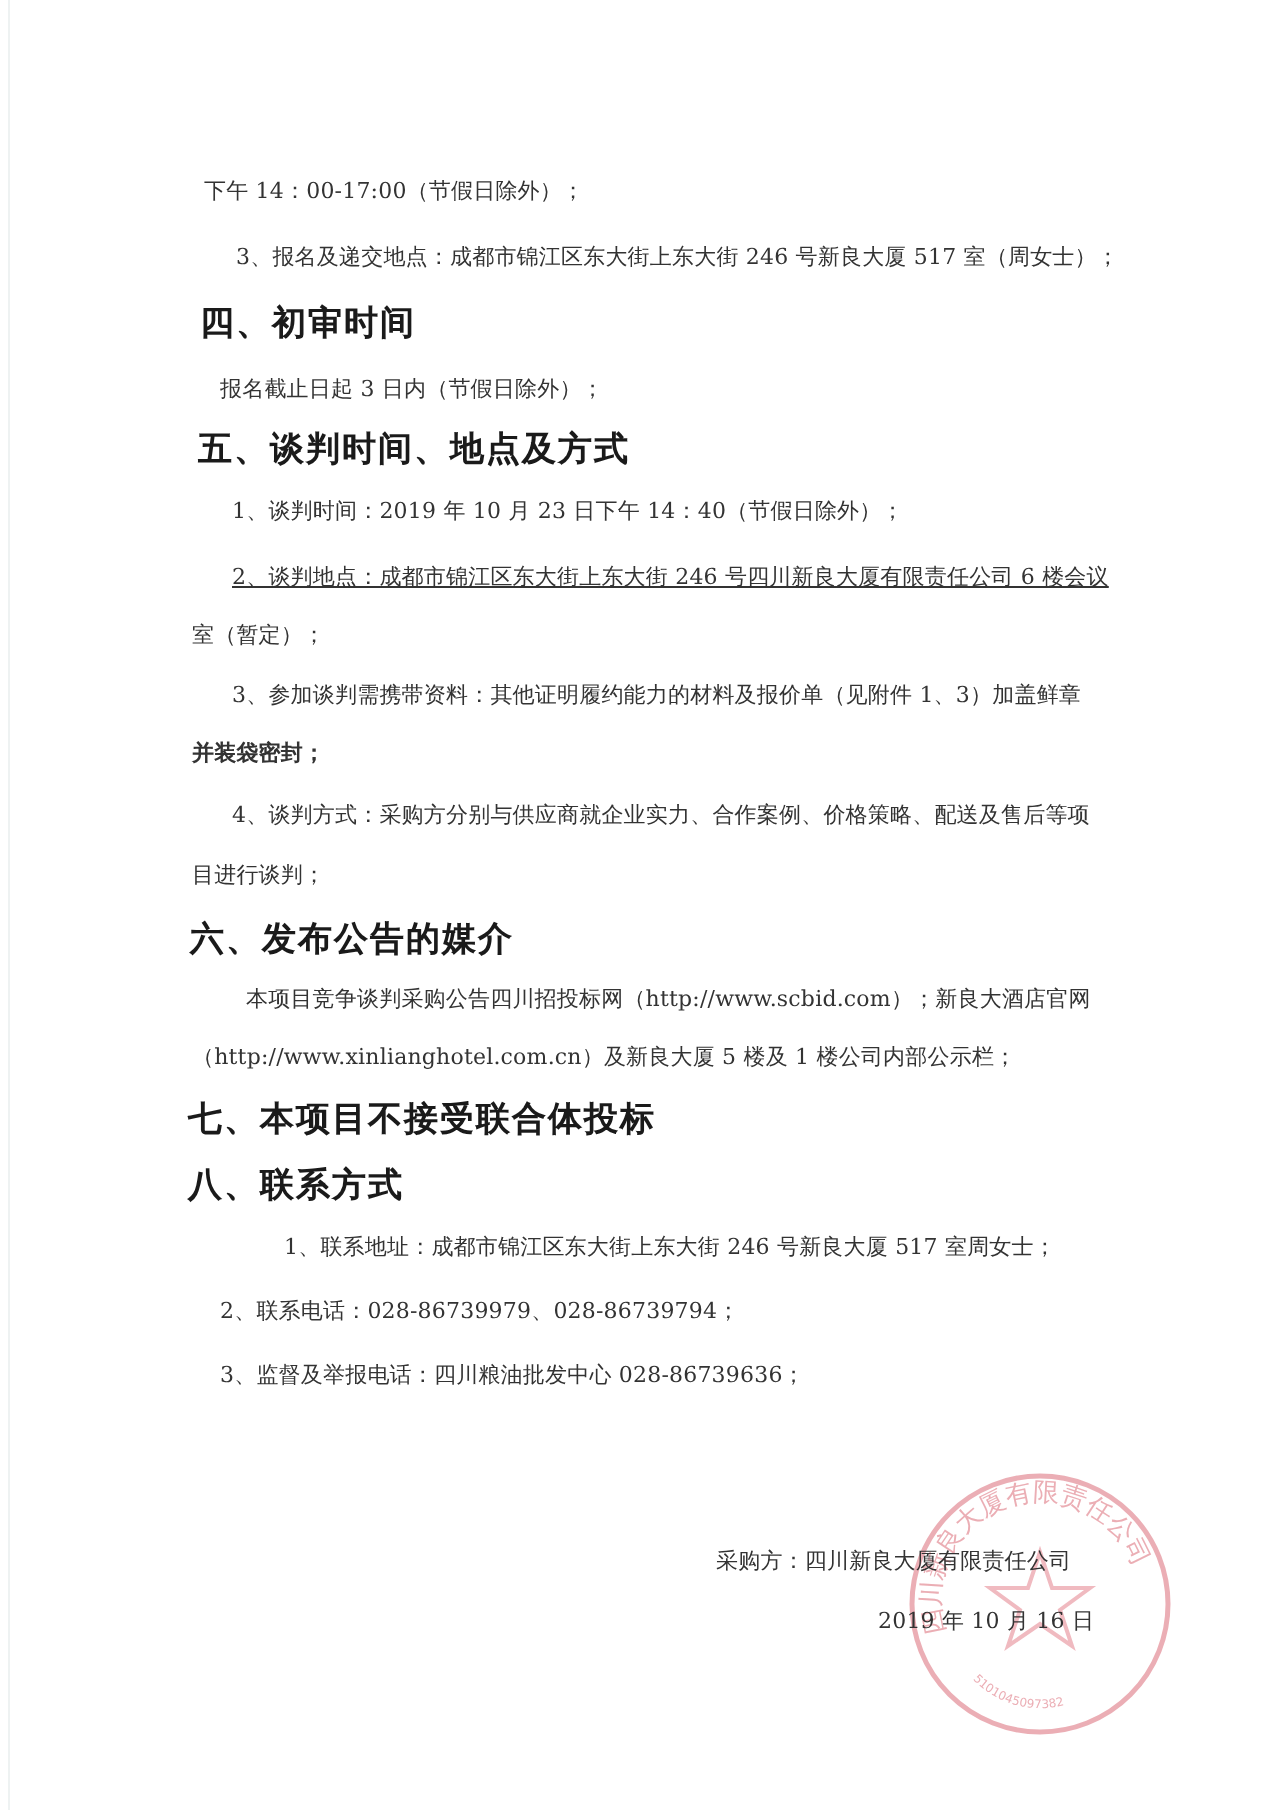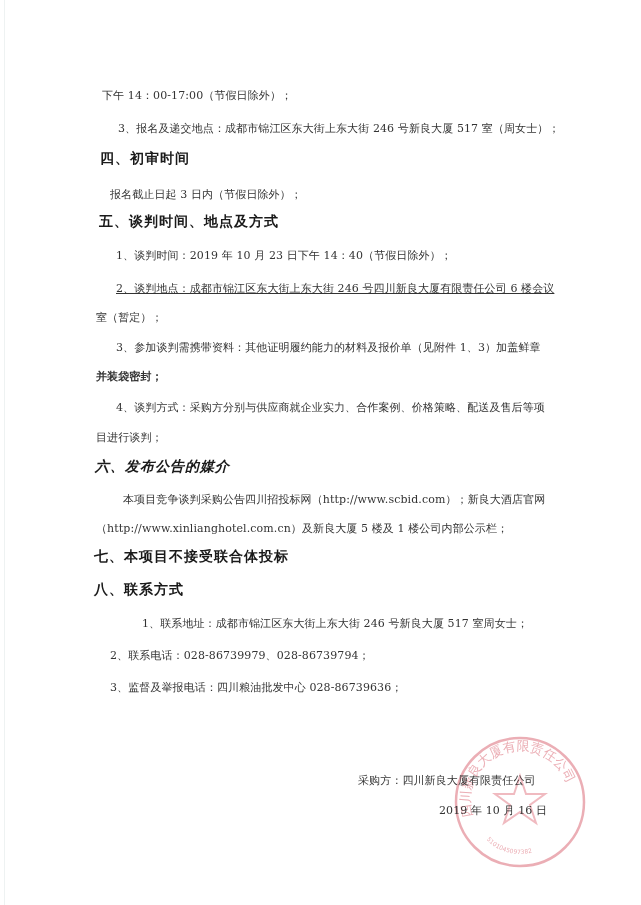--- a/index.html
+++ b/index.html
@@ -28,21 +28,21 @@
       white-space: nowrap;
       font-size: 11px;
       letter-spacing: 0.1px;
       color: #333;
     }
     .heading {
       position: absolute;
       white-space: nowrap;
       font-family: "DejaVu Sans", "Liberation Sans", sans-serif;
       font-weight: bold;
-      font-size: 14px;
+      font-size: 17px;
       color: #1a1a1a;
       letter-spacing: 1px;
     }
     .stamp {
       position: absolute;
       left: 452px;
       top: 734px;
       width: 136px;
       height: 136px;
       pointer-events: none;
@@ -61,21 +61,21 @@
 
 <div class="heading" style="left:99px; top:213px;">五、谈判时间、地点及方式</div>
 <div class="line" style="left:116px; top:248px;">1、谈判时间：2019 年 10 月 23 日下午 14：40（节假日除外）；</div>
 <div class="line" style="left:116px; top:281px;text-decoration:underline;">2、谈判地点：成都市锦江区东大街上东大街 246 号四川新良大厦有限责任公司 6 楼会议</div>
 <div class="line" style="left:96px; top:310px;">室（暂定）；</div>
 <div class="line" style="left:116px; top:340px;">3、参加谈判需携带资料：其他证明履约能力的材料及报价单（见附件 1、3）加盖鲜章</div>
 <div class="line" style="left:96px; top:369px;font-weight:bold;">并装袋密封；</div>
 <div class="line" style="left:116px; top:400px;">4、谈判方式：采购方分别与供应商就企业实力、合作案例、价格策略、配送及售后等项</div>
 <div class="line" style="left:96px; top:430px;">目进行谈判；</div>
 
-<div class="heading" style="left:95px; top:458px;font-style:italic;">六、发布公告的媒介</div>
+<div class="heading" style="left:95px; top:458px;">六、发布公告的媒介</div>
 <div class="line" style="left:123px; top:492px;">本项目竞争谈判采购公告四川招投标网（http://www.scbid.com）；新良大酒店官网</div>
 <div class="line" style="left:96px; top:521px;">（http://www.xinlianghotel.com.cn）及新良大厦 5 楼及 1 楼公司内部公示栏；</div>
 
 <div class="heading" style="left:94px; top:548px;">七、本项目不接受联合体投标</div>
 
 <div class="heading" style="left:94px; top:581px;">八、联系方式</div>
 <div class="line" style="left:112px; top:616px;margin-left:30px;">1、联系地址：成都市锦江区东大街上东大街 246 号新良大厦 517 室周女士；</div>
 <div class="line" style="left:110px; top:648px;">2、联系电话：028-86739979、028-86739794；</div>
 <div class="line" style="left:110px; top:680px;">3、监督及举报电话：四川粮油批发中心 028-86739636；</div>
 

